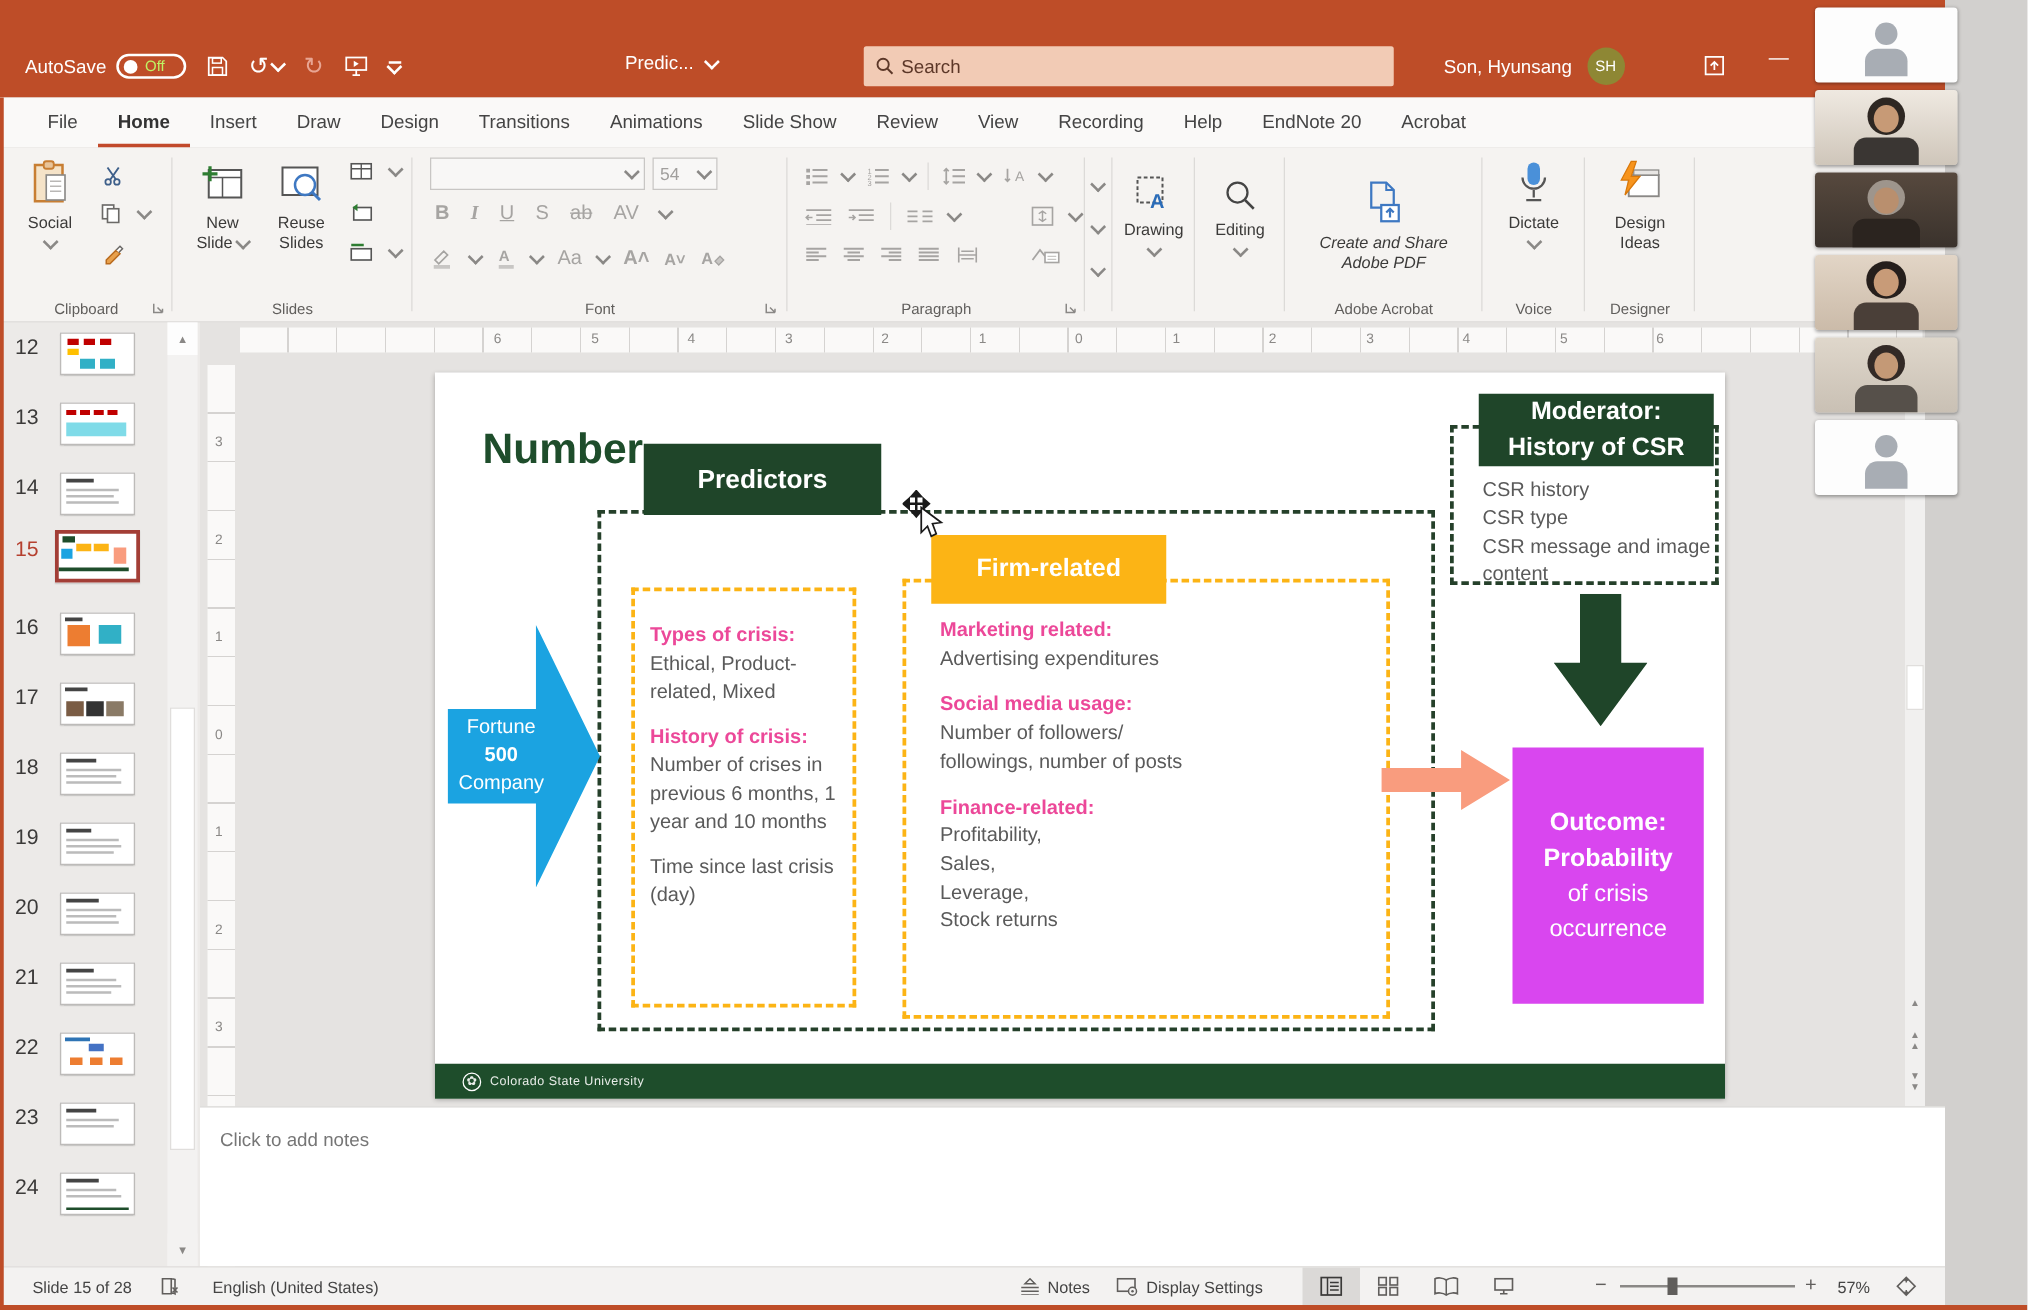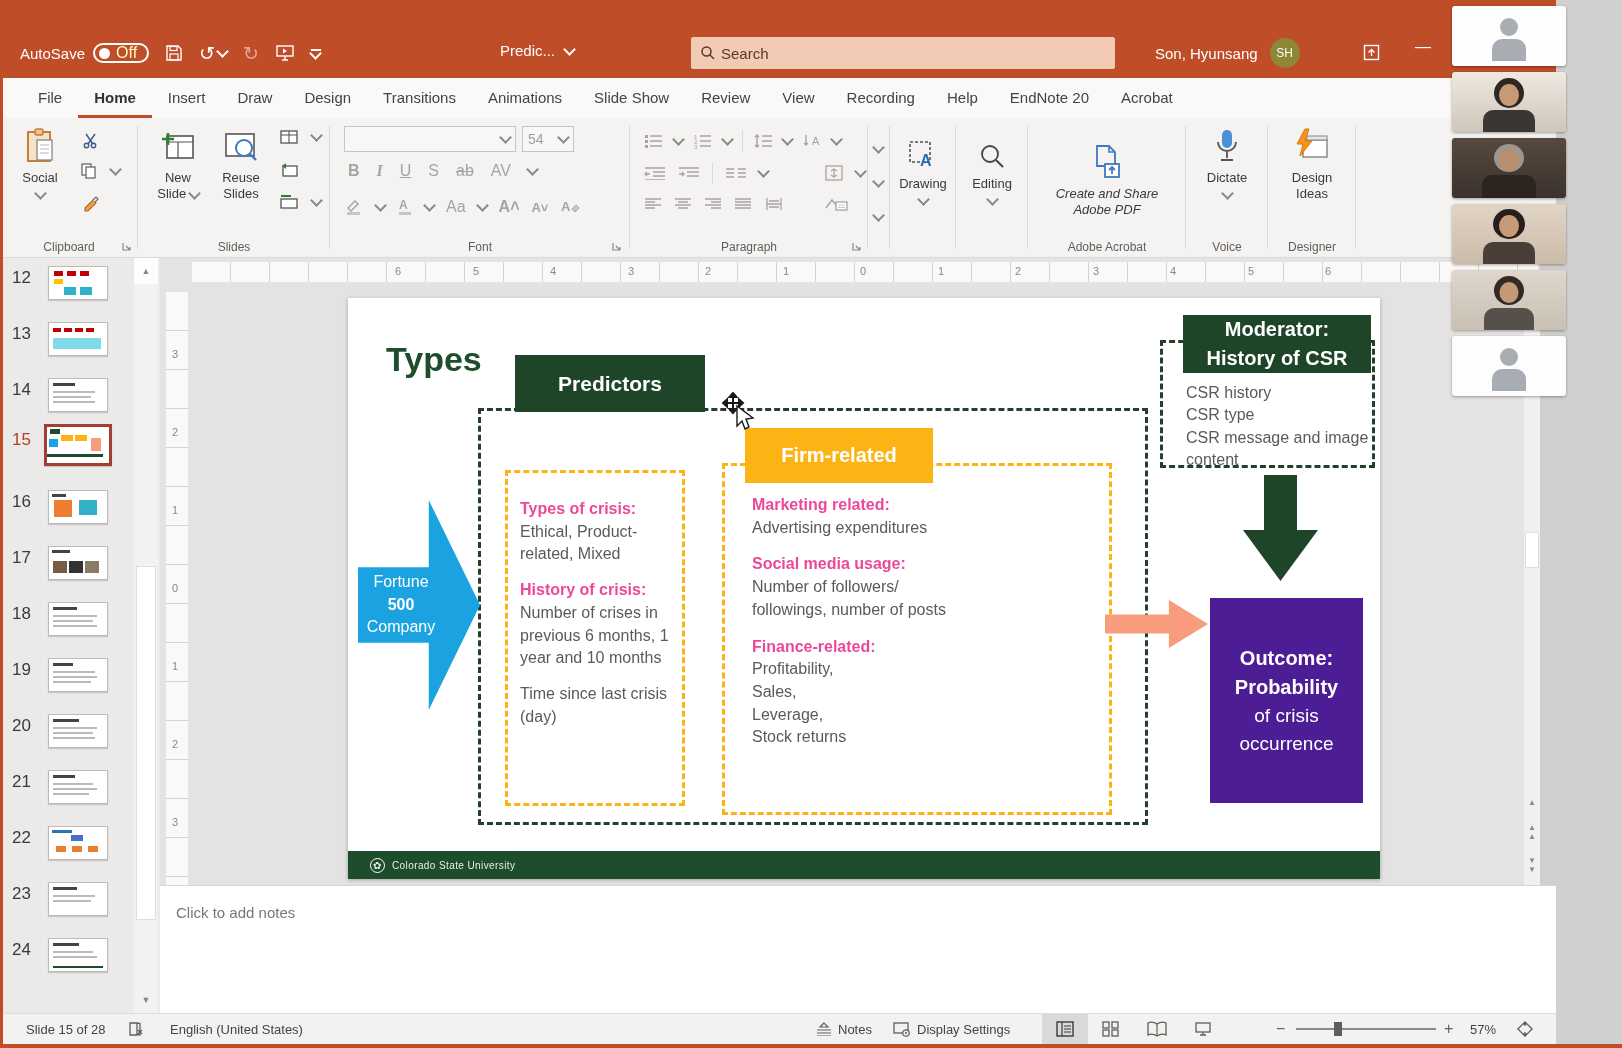--- a/index.html
+++ b/index.html
@@ -7,21 +7,21 @@
        font-family:"Liberation Sans",sans-serif;-webkit-font-smoothing:antialiased;color:#323130;}
   .abs{position:absolute;}
   i{font-style:normal;}
 
   
   .titlebar{position:absolute;left:0;top:0;width:1556px;height:78px;background:#BE4D28;}
   .qat{position:absolute;left:20px;top:36px;height:34px;display:flex;align-items:center;gap:16px;color:#fff;}
   .autosave{display:flex;align-items:center;gap:8px;font-size:15px;}
   .toggle{width:56px;height:20px;border:2px solid #fff;border-radius:11px;display:flex;align-items:center;gap:6px;padding:0 4px;box-sizing:border-box;}
   .knob{width:11px;height:11px;border-radius:50%;background:#fff;}
-  .toggle span{font-size:16px;color:#fef9c3;}
+  .toggle span{font-size:12px;color:#bef264;}
   .qicon{display:flex;align-items:center;gap:3px;}
   .glyph{font-family:"DejaVu Sans",sans-serif;font-size:19px;line-height:1;}
   .chev{width:7px;height:7px;border-right:2px solid #fff;border-bottom:2px solid #fff;transform:rotate(45deg);display:inline-block;margin-top:-3px;}
   .chev.gray{border-color:#8A8886;}
   .doc-title{position:absolute;left:500px;top:42px;color:#fff;font-size:15px;display:flex;gap:10px;align-items:center;}
   .searchbox{position:absolute;left:691px;top:37px;width:424px;height:32px;background:#F2CBB5;border-radius:2px;
              display:flex;align-items:center;gap:10px;padding-left:30px;box-sizing:border-box;color:#5C3728;font-size:15px;}
   .tb-user{position:absolute;left:1155px;top:38px;display:flex;align-items:center;gap:12px;color:#fff;font-size:15px;}
   .avatar{width:30px;height:30px;border-radius:50%;background:#8E8734;color:#fff;font-size:12px;display:flex;align-items:center;justify-content:center;}
   .ribbon-disp{position:absolute;left:1363px;top:44px;}
@@ -79,21 +79,21 @@
   .ml{white-space:pre-line;}
   .btxt{font-size:16px;line-height:1.42;color:#5A5A5A;}
   .btxt b{color:#ec4899;}
   .fortune{position:absolute;left:10px;top:202px;width:122px;height:210px;background:#1BA3E1;
            clip-path:polygon(0 32%,58% 32%,58% 0,100% 50%,58% 100%,58% 68%,0 68%);}
   .fortune .ft{position:absolute;left:0;top:0;width:86px;height:100%;display:flex;flex-direction:column;justify-content:center;align-items:center;color:#fff;font-size:16px;line-height:1.4;}
   .garrow{position:absolute;left:895px;top:177px;width:75px;height:106px;background:#1F4529;
           clip-path:polygon(28% 0,72% 0,72% 52%,100% 52%,50% 100%,0 52%,28% 52%);}
   .sarrow{position:absolute;left:757px;top:302px;width:103px;height:48px;background:#F99C7E;
           clip-path:polygon(0 30%,62% 30%,62% 0,100% 50%,62% 100%,62% 70%,0 70%);}
-  .outcome{position:absolute;left:862px;top:300px;width:153px;height:205px;background:#4c1d95;color:#fff;text-align:center;
+  .outcome{position:absolute;left:862px;top:300px;width:153px;height:205px;background:#d946ef;color:#fff;text-align:center;
            display:flex;flex-direction:column;justify-content:center;line-height:1.45;}
   .outcome .ob{font-weight:bold;font-size:20px;}
   .outcome .or{font-size:19px;}
   .sl-footer{position:absolute;left:0;top:553px;width:100%;height:28px;background:#1E4D2B;display:flex;align-items:center;gap:7px;padding-left:22px;box-sizing:border-box;}
   .csu-ring{width:15px;height:15px;border:1.5px solid #fff;border-radius:50%;box-sizing:border-box;display:flex;align-items:center;justify-content:center;color:#fff;font-size:8px;}
   .sl-footer span{color:#E9EDE9;font-size:10px;letter-spacing:.4px;}
 
   
   .notes{position:absolute;left:160px;top:885px;width:1396px;height:128px;background:#fff;border-top:1px solid #D8D6D4;box-sizing:border-box;}
   .notes-ph{position:absolute;left:16px;top:18px;font-size:15px;color:#767676;}
@@ -694,21 +694,21 @@
       <span class="vnum" style="top:56px;">3</span>
       <span class="vnum" style="top:134px;">2</span>
       <span class="vnum" style="top:212px;">1</span>
       <span class="vnum" style="top:290px;">0</span>
       <span class="vnum" style="top:368px;">1</span>
       <span class="vnum" style="top:446px;">2</span>
       <span class="vnum" style="top:524px;">3</span>
     </div>
 
     <div class="slide">
-      <div class="sl-title">Types</div>
+      <div class="sl-title">Number</div>
 
       <div class="abs dash-dark" style="left:130px;top:110px;width:670px;height:417px;"></div>
 
       <div class="abs greenbox" style="left:167px;top:57px;width:190px;height:57px;line-height:57px;font-size:21px;">Predictors</div>
 
       <div class="abs dash-gold" style="left:157px;top:172px;width:180px;height:336px;"></div>
       <div class="abs btxt" style="left:172px;top:200px;width:152px;">
         <b>Types of crisis:</b><br>
         <span>Ethical, Product-related, Mixed</span>
         <div style="height:13px;"></div>

